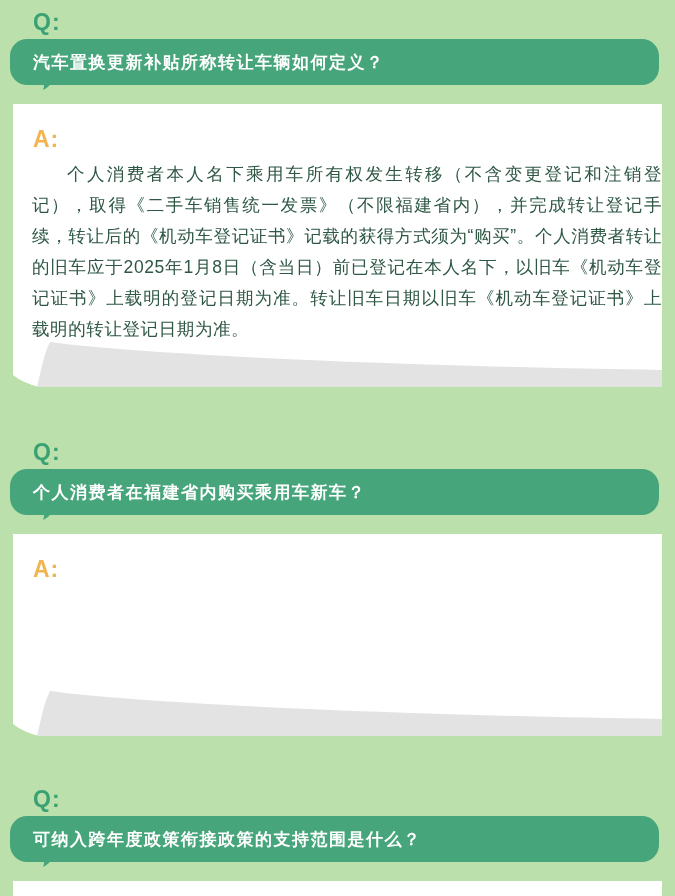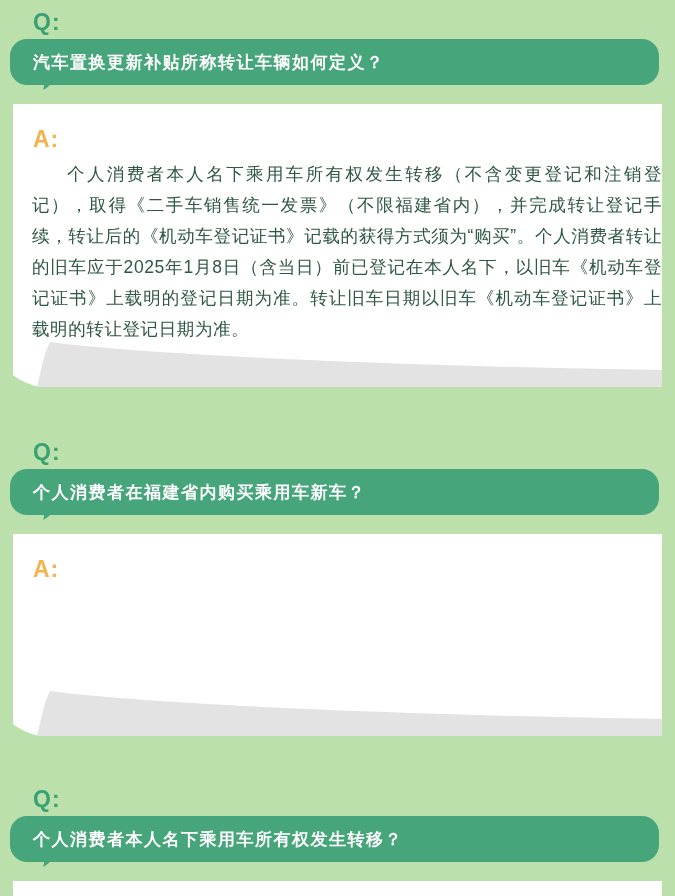--- a/index.html
+++ b/index.html
@@ -96,21 +96,21 @@
     <svg class="page-curl" viewBox="0 0 649 47" preserveAspectRatio="none">
       <path d="M37,2 C140,16 430,27 649,30 L649,47 L24,47 C28,31 31,13 37,2 Z" fill="#e3e3e3"></path>
       <path d="M0,47 V35 Q10,43 26,47 Z" fill="#bce0ab"></path>
     </svg>
   </div>
 </section>
 
 <section class="qa-section">
   <div class="q-label third">Q:</div>
   <div class="q-banner">
-    <span class="q-text">个人消费者本人名下乘用车所有权发生转移？</span>
+    <span class="q-text">可纳入跨年度政策衔接政策的支持范围是什么？</span>
     <svg class="q-tail" viewBox="0 0 22 19" preserveAspectRatio="none">
       <path d="M1,0 H21 C21,9 17,15 9,19 C12,12 9,5 1,0 Z" fill="#46a57a"></path>
     </svg>
   </div>
   <div class="answer-card third">
     <div class="a-label">A:</div>
     <div class="a-text"></div>
   </div>
 </section>
 

